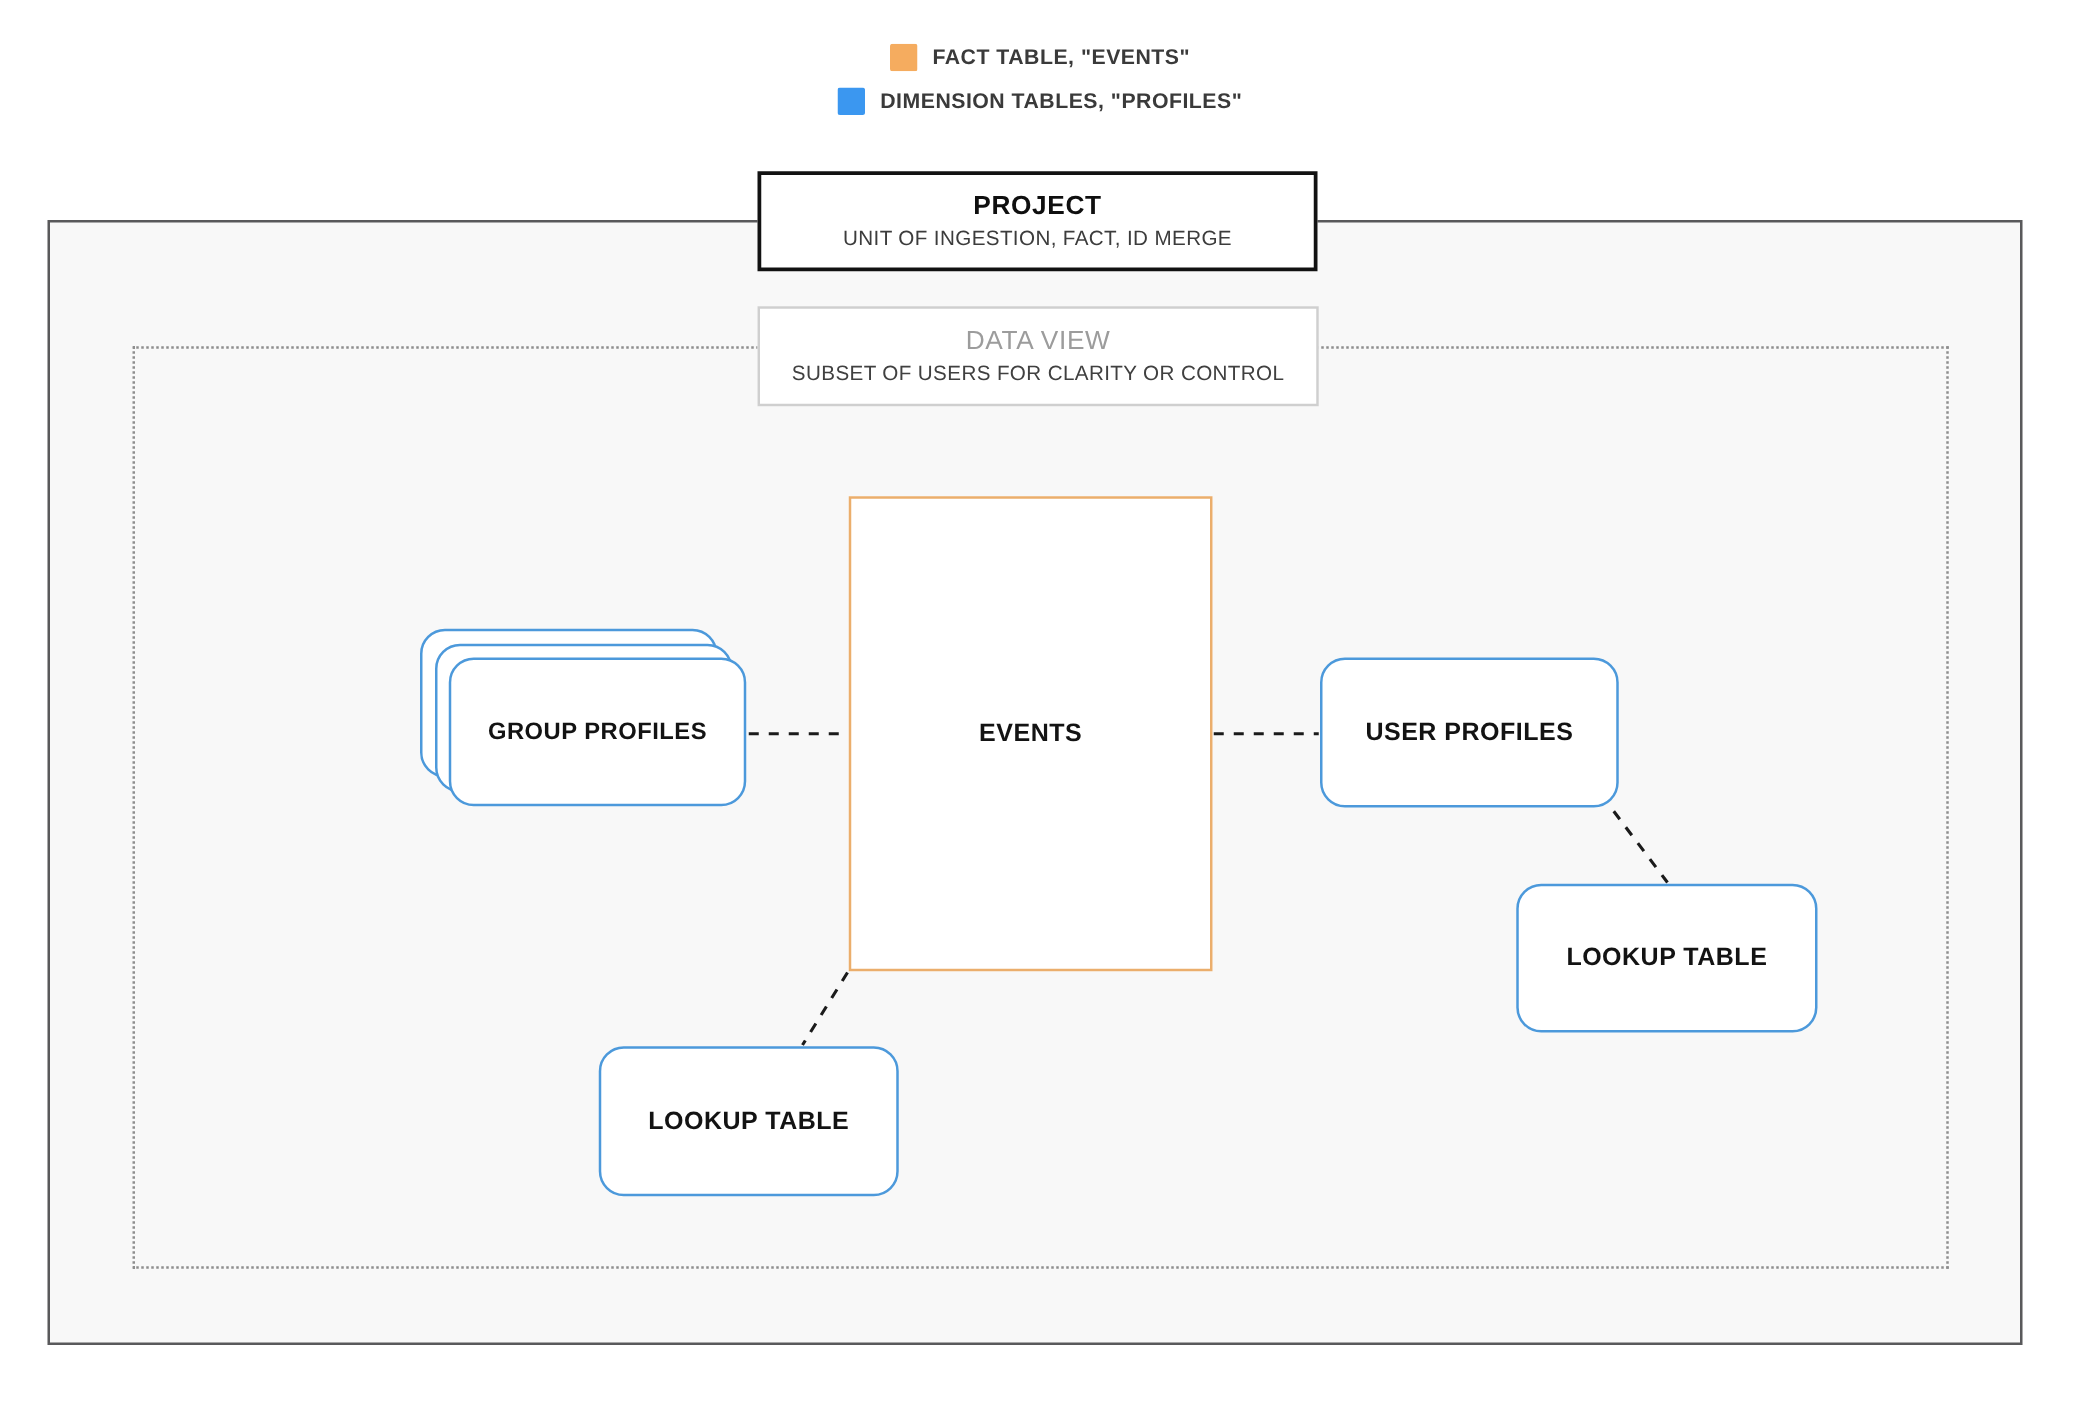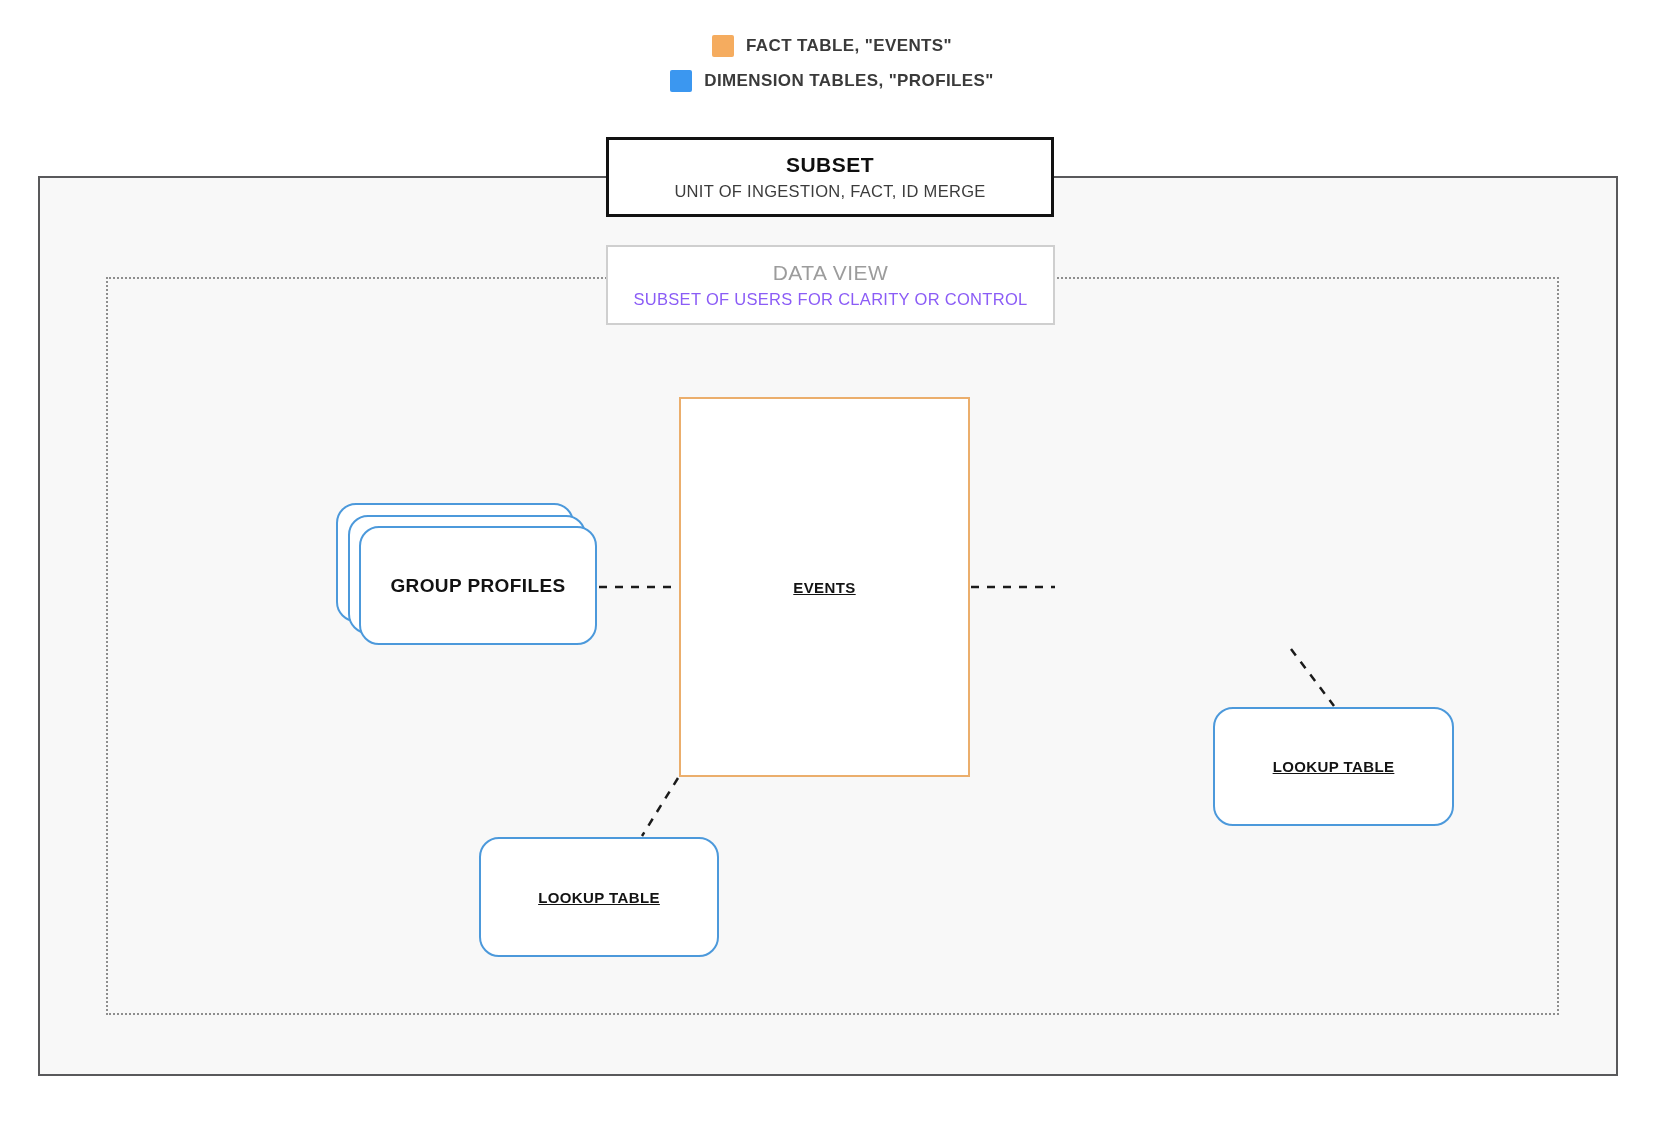--- a/index.html
+++ b/index.html
@@ -40,29 +40,28 @@
     left:606px; top:137px; width:448px; height:80px;
     background:#ffffff; border:3px solid #121212;
   }
   .project-box .hb-title { font-size:21px; font-weight:bold; color:#0f0f0f; letter-spacing:.5px; }
   .project-box .hb-sub   { font-size:16.5px; color:#3c3c3c; letter-spacing:.3px; }
   .dataview-box {
     left:606px; top:245px; width:449px; height:80px;
     background:#ffffff; border:2px solid #cfcfcf;
   }
   .dataview-box .hb-title { font-size:21px; font-weight:normal; color:#9c9c9c; letter-spacing:.5px; }
-  .dataview-box .hb-sub   { font-size:16.5px; color:#8b5cf6; letter-spacing:.3px; }
+  .dataview-box .hb-sub   { font-size:16.5px; color:#404040; letter-spacing:.3px; }
 
   
   .node {
     position:absolute; background:#ffffff;
     display:flex; align-items:center; justify-content:center;
-    font-size:15px; font-weight:bold; color:#131313; letter-spacing:.4px;
+    font-size:20px; font-weight:bold; color:#131313; letter-spacing:.4px;
     text-align:center;
-    text-decoration:underline;
   }
   .events-box {
     left:679px; top:397px; width:291px; height:380px;
     border:2px solid #ebae6c;
   }
   .card {
     border:2px solid #4c99db; border-radius:20px;
     width:238px; height:119px; background:#ffffff;
   }
   .stack { position:absolute; left:336px; top:503px; width:261px; height:180px; }
@@ -104,41 +103,44 @@
   <div class="dotted-box"></div>
 
   <svg class="edges" viewBox="0 0 1664 1128">
     <line x1="599" y1="587" x2="678" y2="587"></line>
     <line x1="971" y1="587" x2="1055" y2="587"></line>
     <line x1="1291" y1="649" x2="1334" y2="706"></line>
     <line x1="678" y1="778" x2="642" y2="836"></line>
   </svg>
 
   <div class="header-box project-box">
-    <div class="hb-title">SUBSET</div>
+    <div class="hb-title">PROJECT</div>
     <div class="hb-sub">UNIT OF INGESTION, FACT, ID MERGE</div>
   </div>
 
   <div class="header-box dataview-box">
     <div class="hb-title">DATA VIEW</div>
     <div class="hb-sub">SUBSET OF USERS FOR CLARITY OR CONTROL</div>
   </div>
 
   <div class="node events-box">
     <span>EVENTS</span>
   </div>
 
   <div class="stack">
     <div class="card back"></div>
     <div class="card middle"></div>
     <div class="card front">
       <span>GROUP PROFILES</span>
     </div>
   </div>
 
+  <div class="node user-profiles">
+    <span>USER PROFILES</span>
+  </div>
 
   <div class="node lookup-right">
     <span>LOOKUP TABLE</span>
   </div>
 
   <div class="node lookup-bottom">
     <span>LOOKUP TABLE</span>
   </div>
 
 </div>

